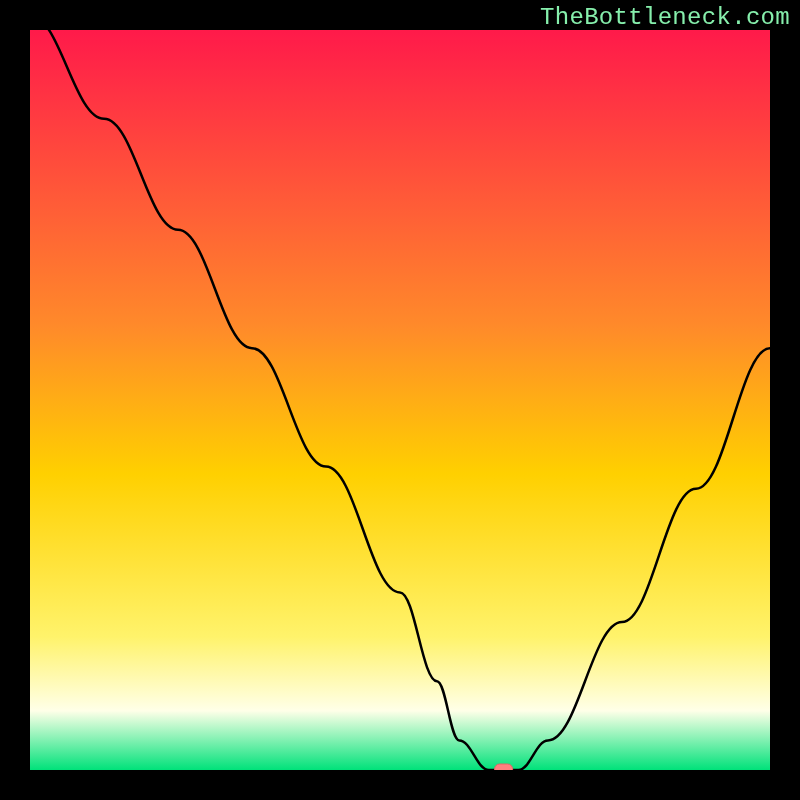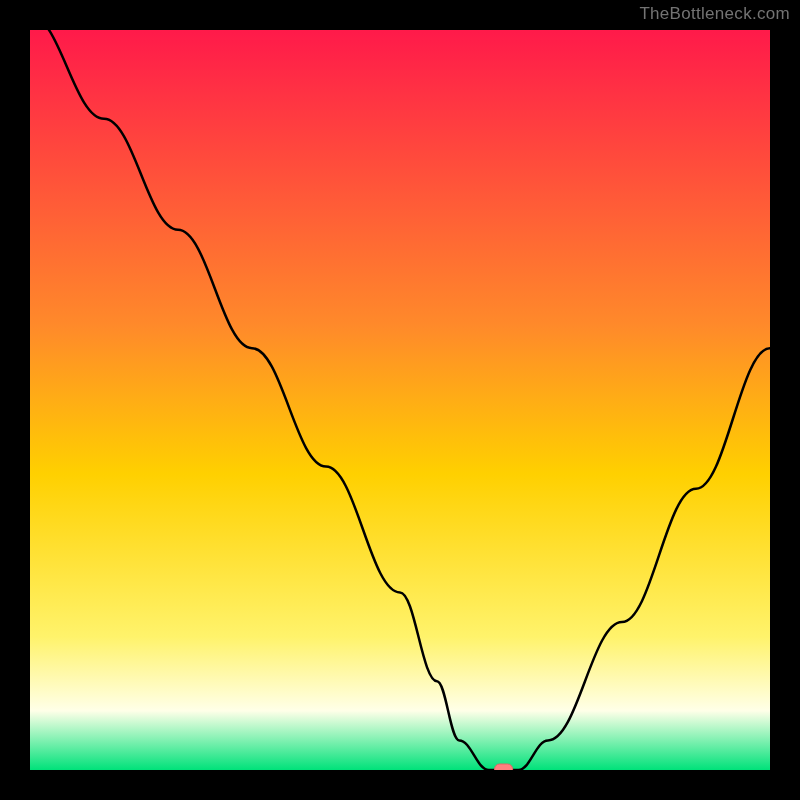--- a/index.html
+++ b/index.html
@@ -14,24 +14,25 @@
   .outer {
     width: 800px;
     height: 800px;
     background: #000;
     position: relative;
   }
   .attribution {
     position: absolute;
     top: 4px;
     right: 10px;
-    color: #737373;
-    font-size: 17px;
+    color: #86efac;
+    font-size: 24px;
     font-weight: 500;
     letter-spacing: 0.3px;
+    font-family: Liberation Mono, monospace;
   }
   .plot-frame {
     position: absolute;
     left: 30px;
     top: 30px;
     width: 740px;
     height: 740px;
     background: #000;
   }
   svg {

